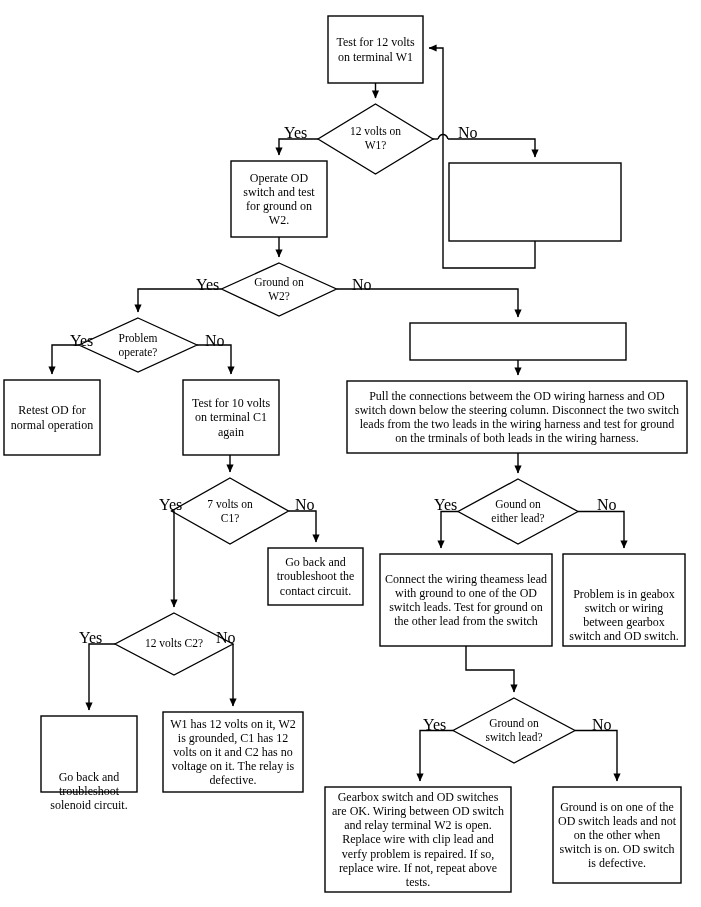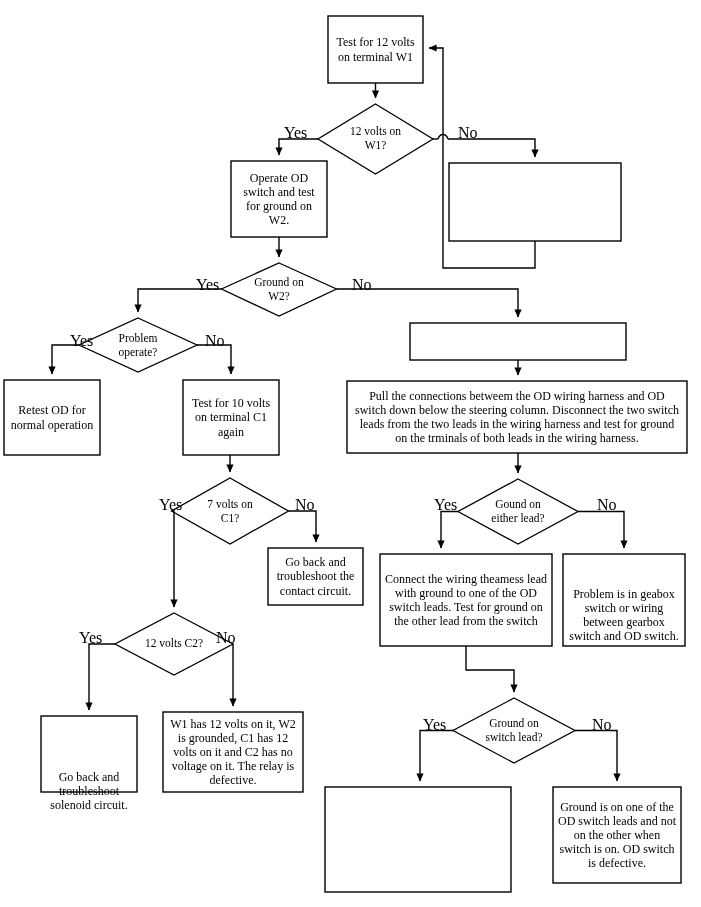--- a/index.html
+++ b/index.html
@@ -165,20 +165,21 @@
   <div class="node-text proc-text" style="left:563px;top:554px;width:122px;height:92px;margin-top:15px;">Problem is in geabox switch or wiring between gearbox switch and OD switch.</div>
 
   <div class="node-text dec-text" style="left:133px;top:633px;width:82px;height:22px;">12 volts C2?</div>
 
   <div class="node-text proc-text" style="left:41px;top:716px;width:96px;height:76px;margin-top:37px;">Go back and troubleshoot solenoid circuit.</div>
 
   <div class="node-text proc-text" style="left:163px;top:712px;width:140px;height:80px;">W1 has 12 volts on it, W2 is grounded, C1 has 12 volts on it and C2 has no voltage on it.   The relay is defective.</div>
 
   <div class="node-text dec-text" style="left:477px;top:712px;width:74px;height:38px;">Ground on switch lead?</div>
 
+  <div class="node-text proc-text" style="left:327px;top:787px;width:182px;height:105px;">Gearbox switch and OD switches are OK.  Wiring between OD switch and relay terminal W2 is open. Replace wire with clip lead and verfy problem is repaired.  If so, replace wire.  If not, repeat above tests.</div>
 
   <div class="node-text proc-text" style="left:553px;top:787px;width:128px;height:96px;">Ground is on one of the OD switch leads and not on the other when switch is on.  OD switch is defective.</div>
 
   <div class="edge-label" style="left:284px;top:124px;">Yes</div>
   <div class="edge-label" style="left:458px;top:124px;">No</div>
 
   <div class="edge-label" style="left:196px;top:276px;">Yes</div>
   <div class="edge-label" style="left:352px;top:276px;">No</div>
 
   <div class="edge-label" style="left:70px;top:332px;">Yes</div>

